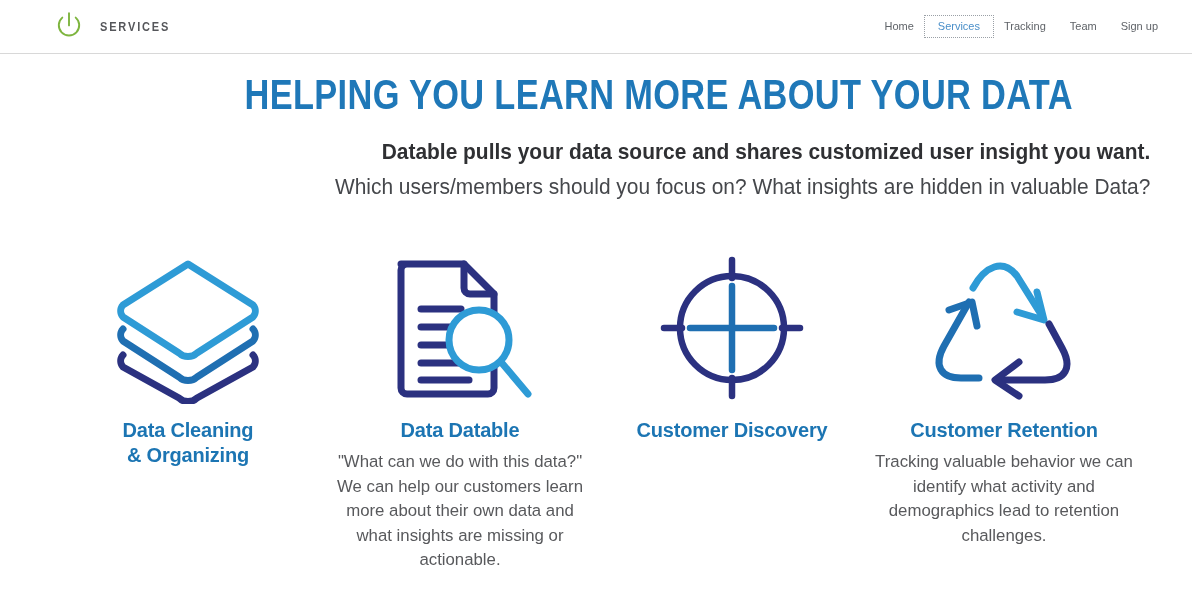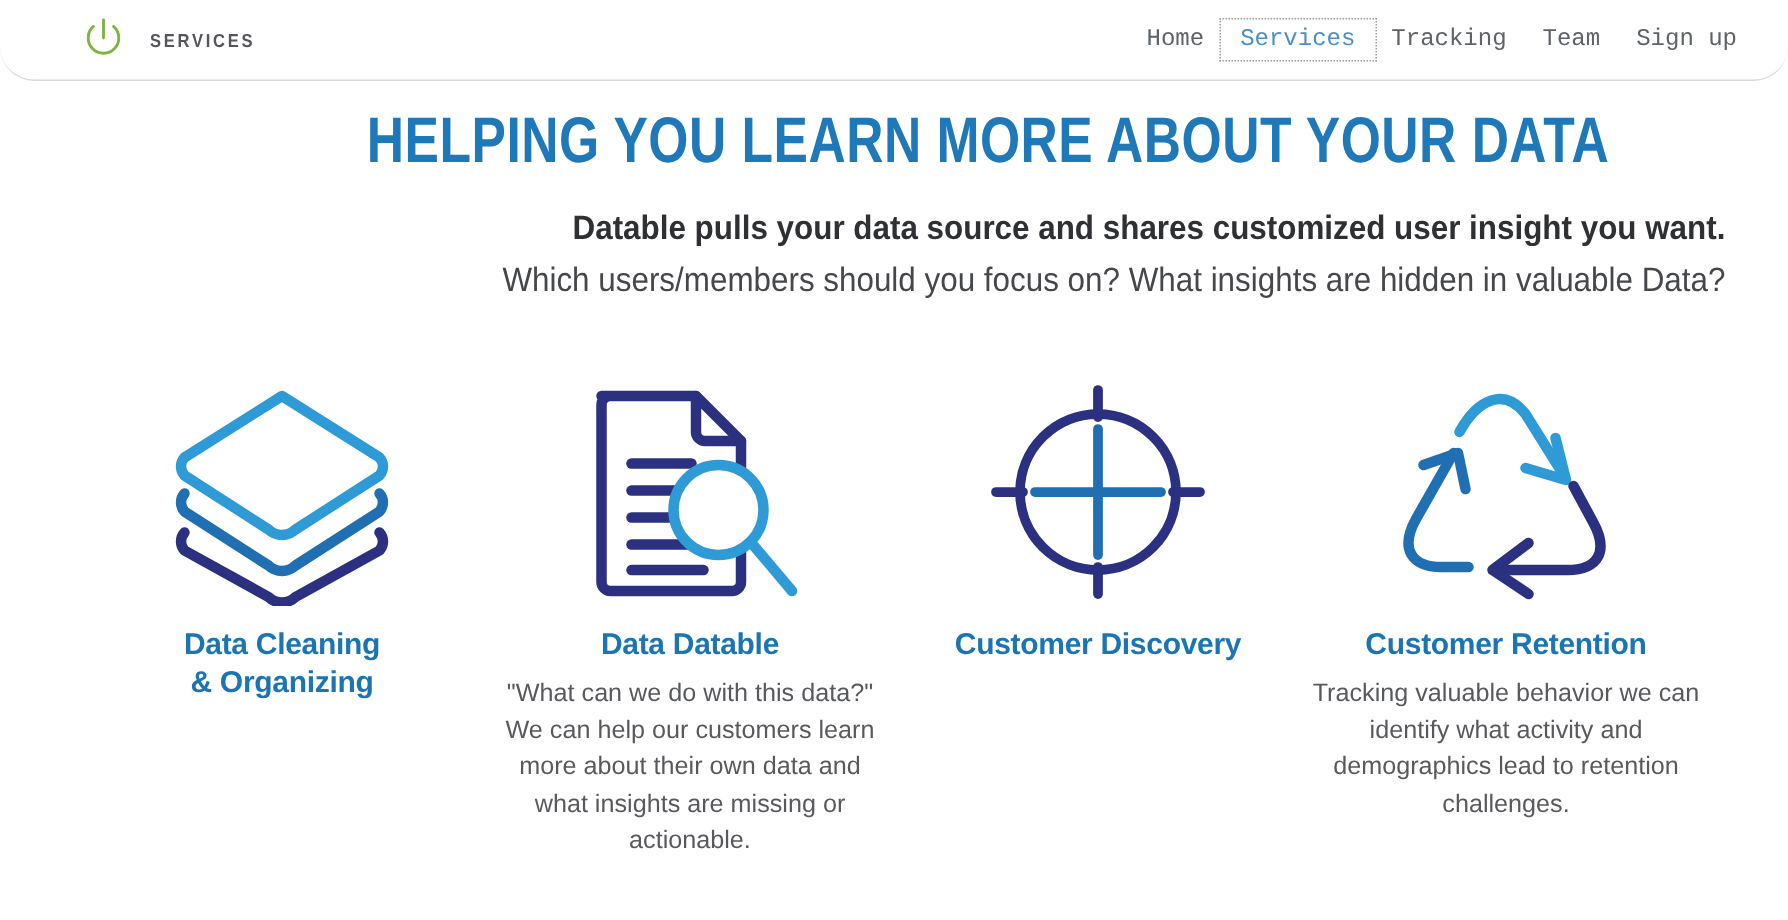--- a/index.html
+++ b/index.html
@@ -15,21 +15,20 @@
   }
 
   
   .site-header {
     height: 54px;
     border-bottom: 1px solid #d8d8d8;
     display: flex;
     align-items: center;
     padding: 0 22px 0 52px;
     background: #fff;
-    border-radius: 23px;
   }
   .brand {
     display: flex;
     align-items: center;
     gap: 14px;
     text-decoration: none;
   }
   .brand-mark { width: 34px; height: 34px; display: block; }
   .brand-name {
     font-family: "Liberation Sans Narrow", "Liberation Sans", sans-serif;
@@ -41,27 +40,26 @@
     transform-origin: left center;
     white-space: nowrap;
   }
   .main-nav {
     margin-left: auto;
     display: flex;
     align-items: center;
     gap: 0px;
   }
   .nav-link {
-    font-size: 16px;
+    font-size: 11px;
     color: #5f6368;
     text-decoration: none;
     padding: 2px 12px;
     white-space: nowrap;
     line-height: 1.3;
-    font-family: Liberation Mono, monospace;
   }
   .nav-link.active {
     color: #4a8fc9;
     outline: 1px dotted #9aa0a6;
     outline-offset: 1px;
   }
 
   
   .hero {
     padding-top: 18px;

